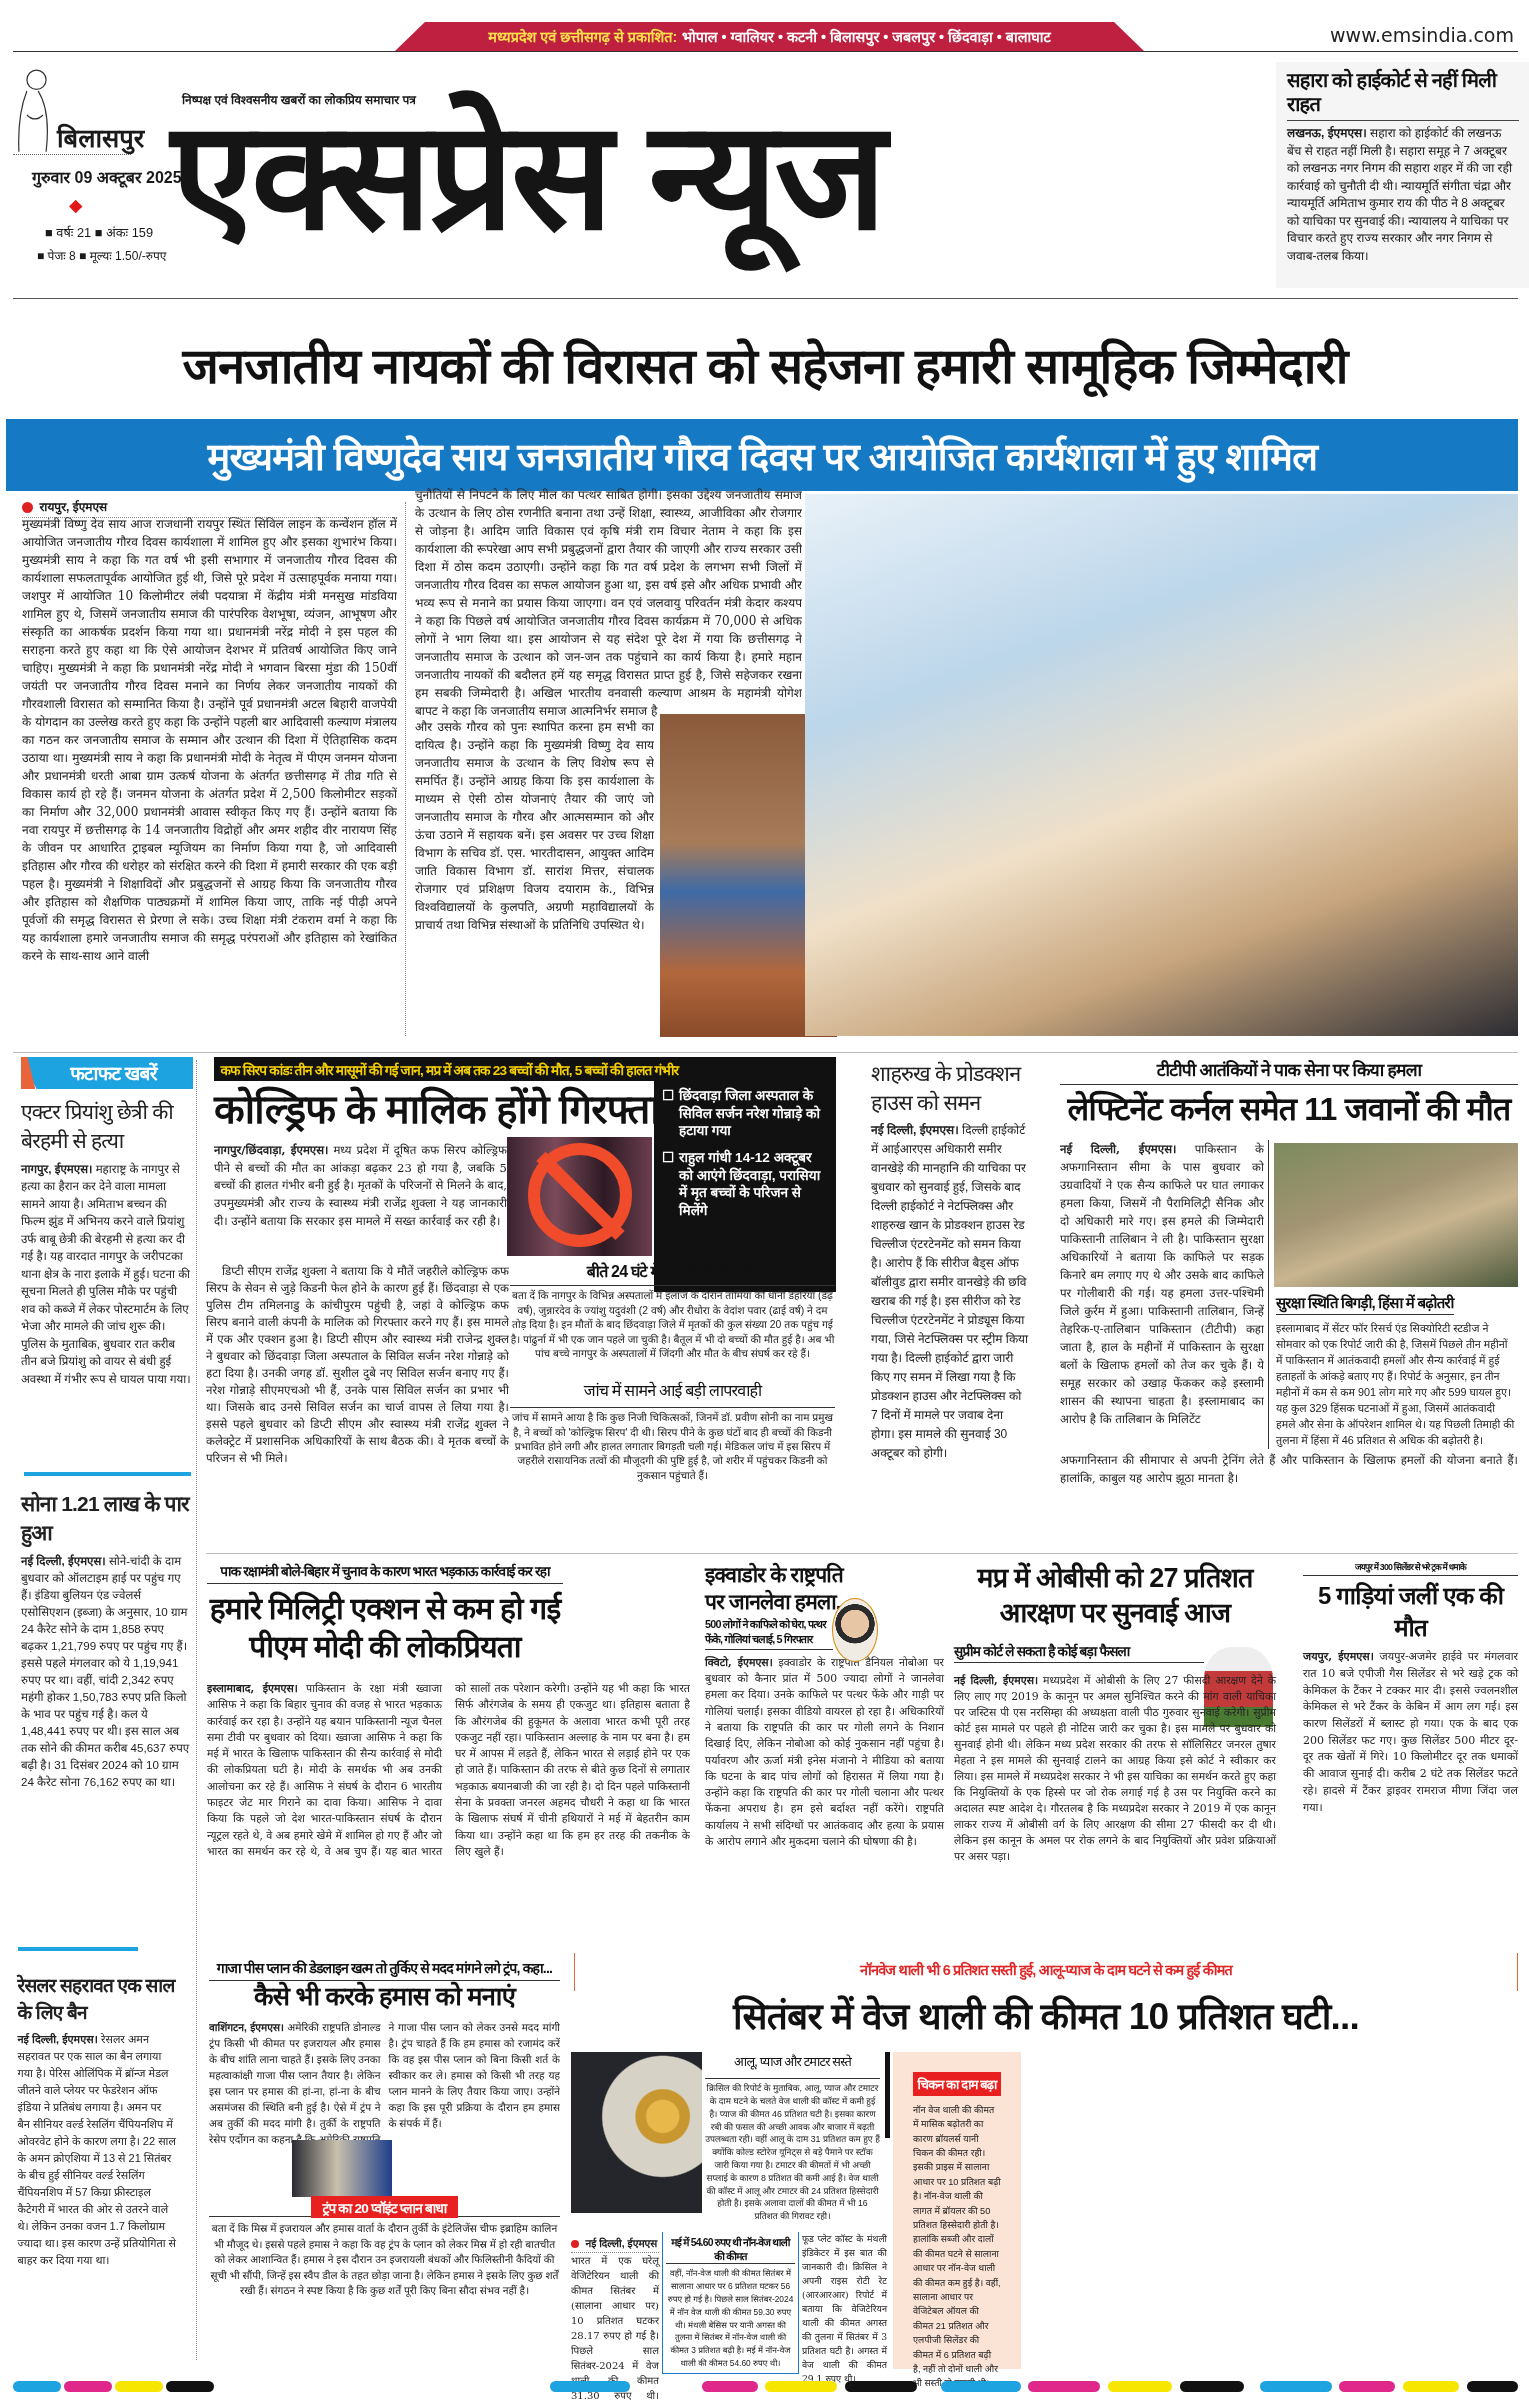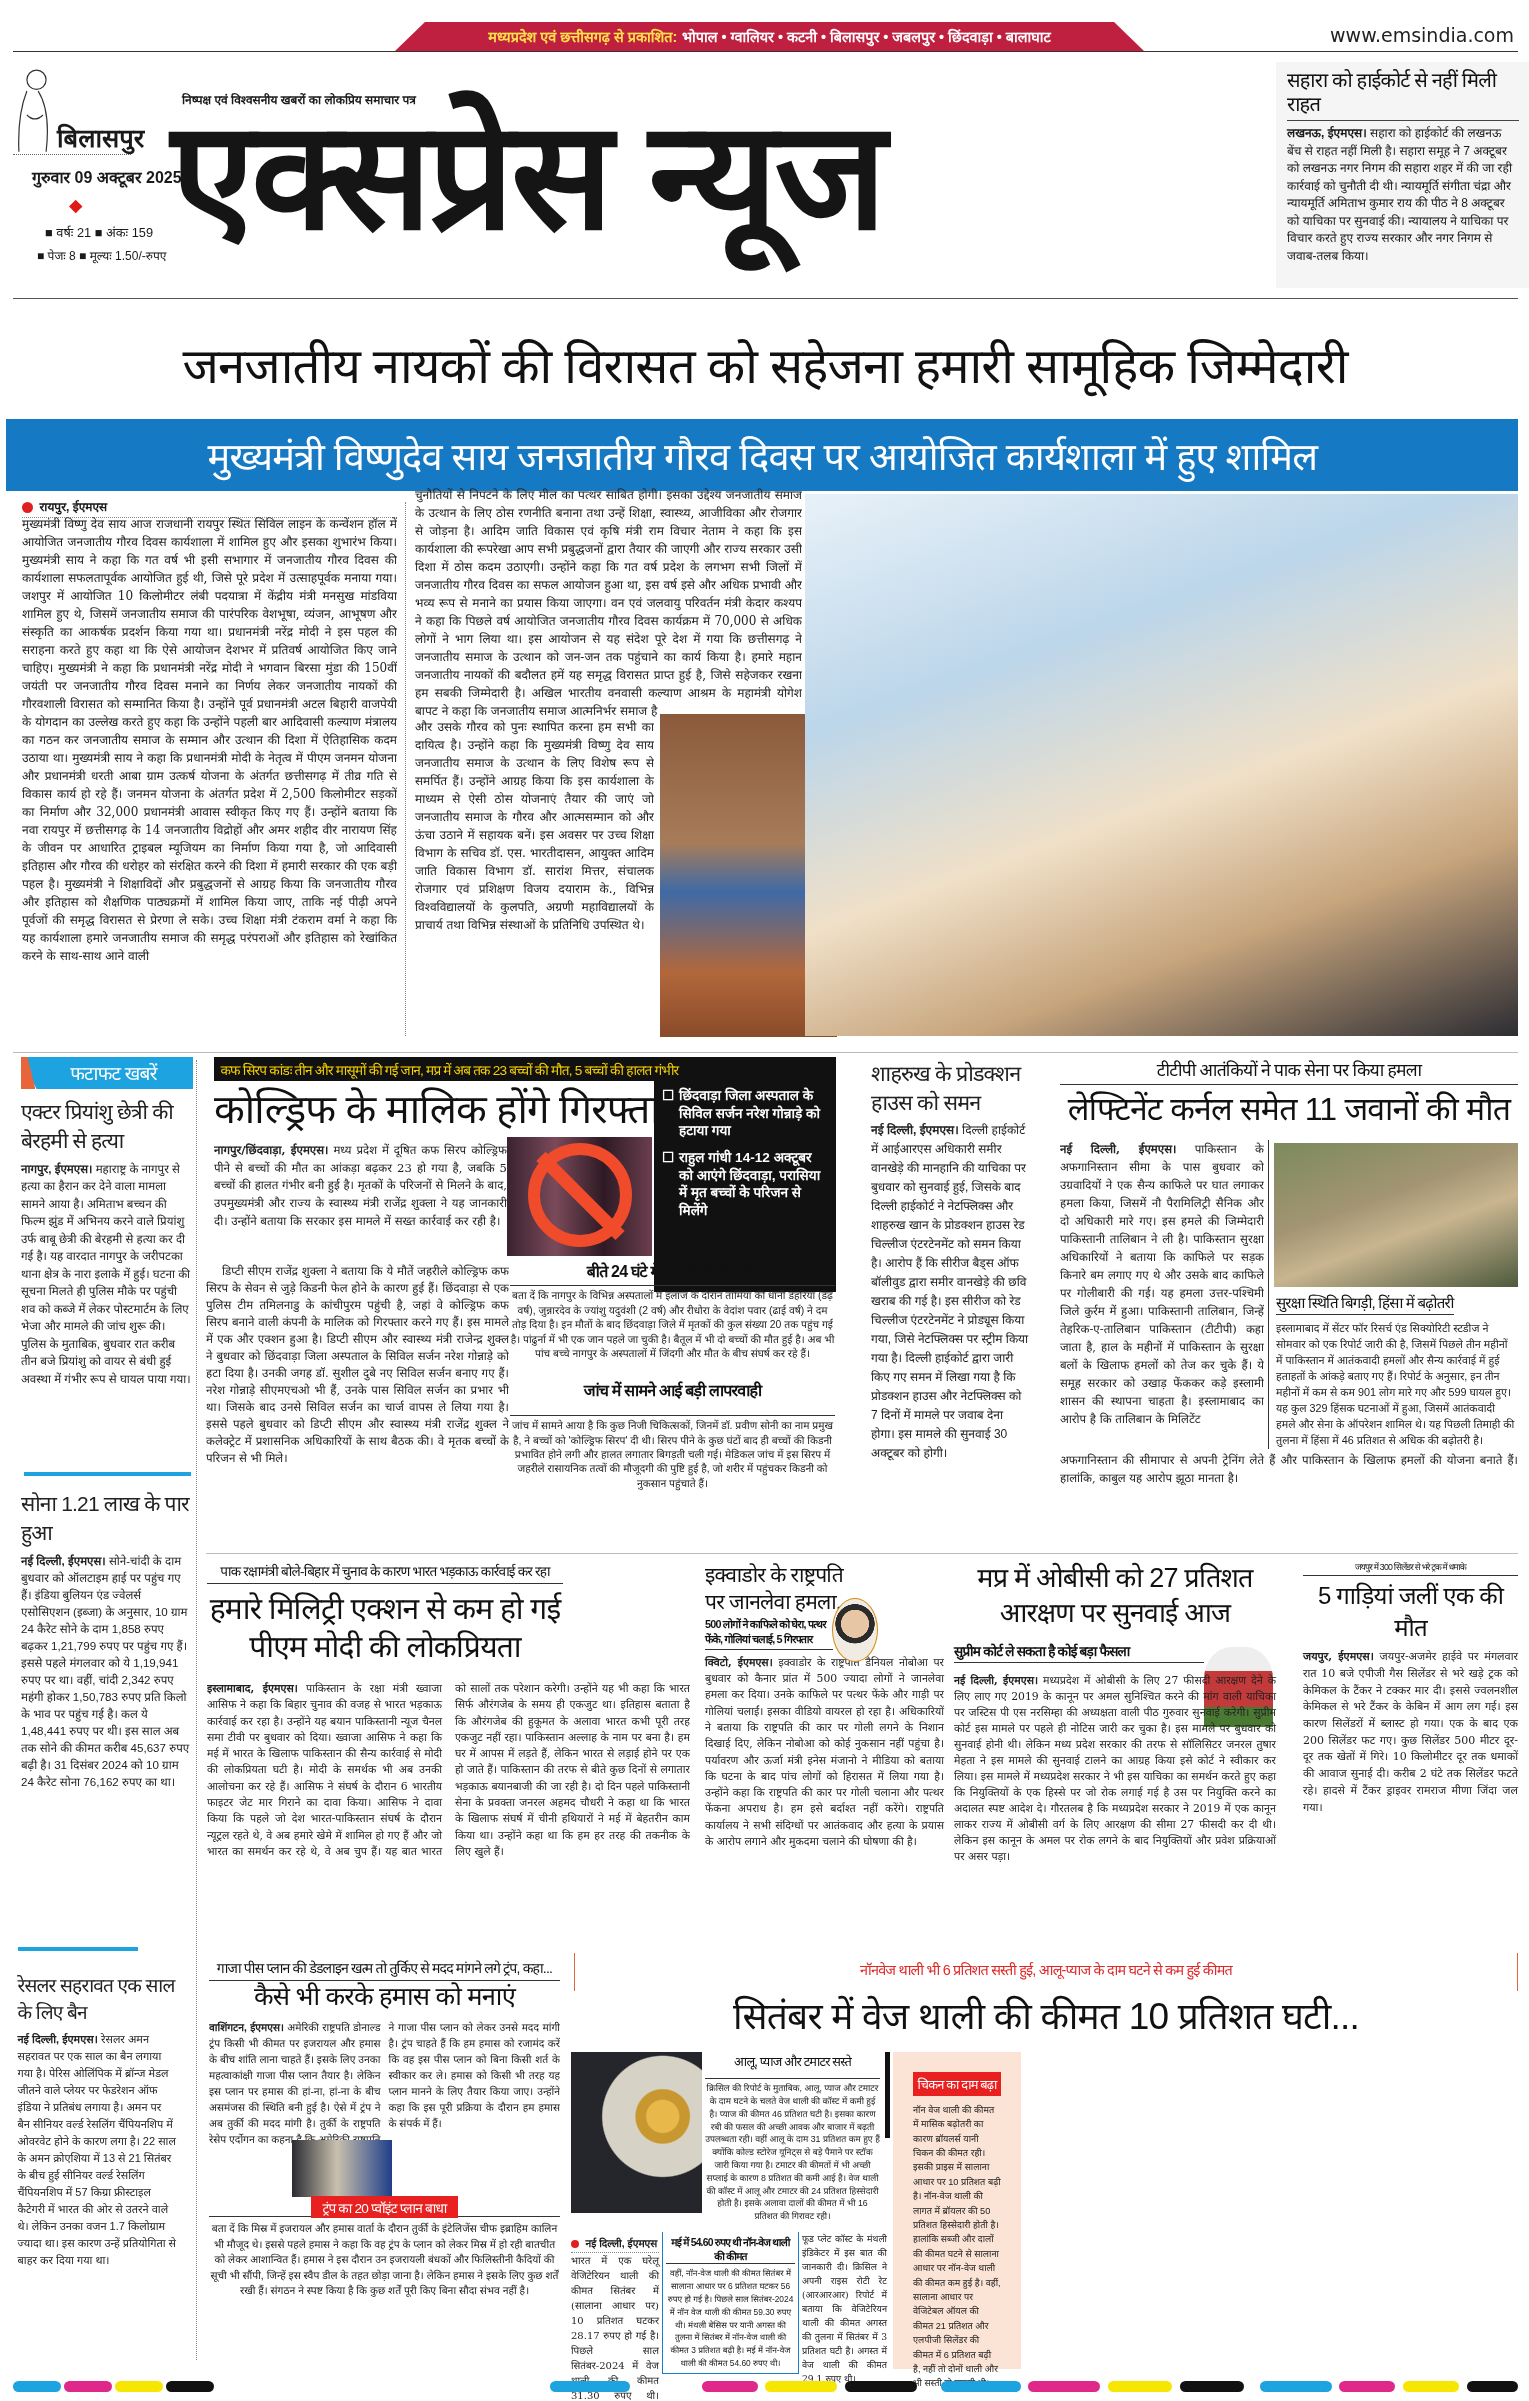--- a/index.html
+++ b/index.html
@@ -1,20 +1,20 @@
 <!DOCTYPE html>
 <html style="font-size:12.8px"><head>
 <meta charset="utf-8">
 <style>
 *{box-sizing:border-box;margin:0;padding:0}
 body{width:1530px;height:2401px;background:#fff;font-family:"DejaVu Sans",sans-serif;color:#1a1a1a;position:relative;overflow:hidden}
 .abs{position:absolute}
 p.body{font-family:"DejaVu Serif",serif;font-size:12.4px;line-height:18.3px;text-align:justify;color:#222}
 p.body b{font-weight:bold}
-.hl{font-family:"Liberation Sans",sans-serif;font-weight:normal;color:#111;letter-spacing:-0.8px}
+.hl{font-family:"Liberation Sans",sans-serif;font-weight:bold;color:#111;letter-spacing:-0.8px}
 .rule{border-top:1.6px solid #333}
 .dash-v{border-left:1.6px dotted #888}
 .photo{background:linear-gradient(135deg,#6a7e8f,#c9b79a 45%,#8a6b4f)}
 .dot{display:inline-block;width:11px;height:11px;border-radius:50%;background:#e02020;vertical-align:middle;margin-right:6.4px}
 .cmyk{position:absolute;top:2381px;height:11px;border-radius:5.6px}
 </style>
 </head>
 <body>
 
 <div class="abs" style="left:395px;top:22px;width:749px;height:29px;background:#c0203f;clip-path:polygon(4% 0,96% 0,100% 100%,0 100%);display:flex;align-items:center;justify-content:center;gap:4.8px;font-family:'Liberation Sans',sans-serif;font-size:14.4px;font-weight:bold">
@@ -125,21 +125,21 @@
 </div>
 <div class="abs" style="left:507px;top:1137px;width:145px;height:119px;background:linear-gradient(90deg,#3a2230,#7a4a5a,#2e1a24,#6b3e4f);overflow:hidden">
   <div style="position:absolute;left:21px;top:6.4px;width:104px;height:104px;border-radius:50%;border:12.8px solid #f04b2a"></div>
   <div style="position:absolute;left:67px;top:3.2px;width:12.8px;height:112px;background:#f04b2a;transform:rotate(-45deg)"></div>
 </div>
 <div class="abs" style="left:510px;top:1260px;width:325px">
   <div class="hl" style="font-size:16px;text-align:center;border-bottom:1.6px solid #333;padding-bottom:3.2px;font-weight:bold">बीते 24 घंटे में तीन बच्चों की मौत</div>
   <p class="body" style="font-family:'Liberation Sans',sans-serif;font-size:10.4px;line-height:14.4px;text-align:center;margin-top:3.2px">बता दें कि नागपुर के विभिन्न अस्पतालों में इलाज के दौरान तामिया की धानी डेहरिया (डेढ़ वर्ष), जुन्नारदेव के ज्यांशु यदुवंशी (2 वर्ष) और रीधोरा के वेदांश पवार (ढाई वर्ष) ने दम तोड़ दिया है। इन मौतों के बाद छिंदवाड़ा जिले में मृतकों की कुल संख्या 20 तक पहुंच गई है। पांढुर्ना में भी एक जान पहले जा चुकी है। बैतूल में भी दो बच्चों की मौत हुई है। अब भी पांच बच्चे नागपुर के अस्पतालों में जिंदगी और मौत के बीच संघर्ष कर रहे हैं।</p>
 </div>
 <div class="abs" style="left:510px;top:1379px;width:325px">
-  <div class="hl" style="font-size:16px;text-align:center;border-bottom:1.6px solid #333;padding-bottom:14px;font-weight:bold">जांच में सामने आई बड़ी लापरवाही</div>
+  <div class="hl" style="font-size:16px;text-align:center;border-bottom:1.6px solid #333;padding-bottom:6px;font-weight:normal">जांच में सामने आई बड़ी लापरवाही</div>
   <p class="body" style="font-family:'Liberation Sans',sans-serif;font-size:10.4px;line-height:14.4px;text-align:center;margin-top:3.2px">जांच में सामने आया है कि कुछ निजी चिकित्सकों, जिनमें डॉ. प्रवीण सोनी का नाम प्रमुख है, ने बच्चों को 'कोल्ड्रिफ सिरप' दी थी। सिरप पीने के कुछ घंटों बाद ही बच्चों की किडनी प्रभावित होने लगी और हालत लगातार बिगड़ती चली गई। मेडिकल जांच में इस सिरप में जहरीले रासायनिक तत्वों की मौजूदगी की पुष्टि हुई है, जो शरीर में पहुंचकर किडनी को नुकसान पहुंचाते हैं।</p>
 </div>
 
 <div class="abs" style="left:871px;top:1060px;width:159px">
   <div class="hl" style="font-size:21.5px;line-height:29px;font-weight:normal;color:#222">शाहरुख के प्रोडक्शन हाउस को समन</div>
   <p class="body" style="font-family:'Liberation Sans',sans-serif;font-size:12px;line-height:19px;text-align:left;margin-top:3.2px">
     <b>नई दिल्ली, ईएमएस।</b>
     <span>दिल्ली हाईकोर्ट में आईआरएस अधिकारी समीर वानखेड़े की मानहानि की याचिका पर बुधवार को सुनवाई हुई, जिसके बाद दिल्ली हाईकोर्ट ने नेटफ्लिक्स और शाहरुख खान के प्रोडक्शन हाउस रेड चिल्लीज एंटरटेनमेंट को समन किया है। आरोप हैं कि सीरीज बैड्स ऑफ बॉलीवुड द्वारा समीर वानखेड़े की छवि खराब की गई है। इस सीरीज को रेड चिल्लीज एंटरटेनमेंट ने प्रोड्यूस किया गया, जिसे नेटफ्लिक्स पर स्ट्रीम किया गया है। दिल्ली हाईकोर्ट द्वारा जारी किए गए समन में लिखा गया है कि प्रोडक्शन हाउस और नेटफ्लिक्स को 7 दिनों में मामले पर जवाब देना होगा। इस मामले की सुनवाई 30 अक्टूबर को होगी।</span>
   </p>
 </div>

